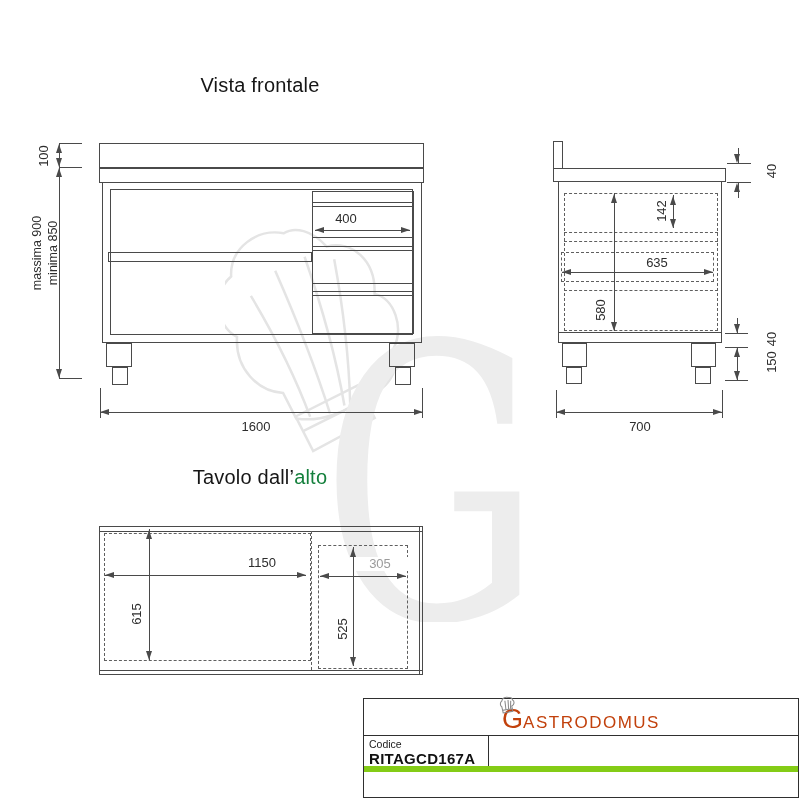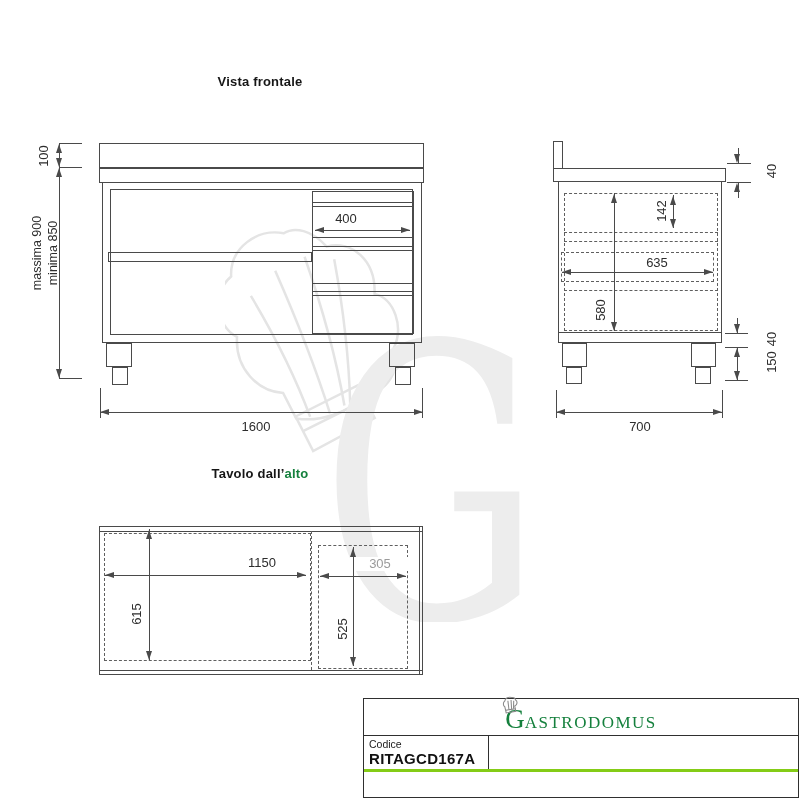--- a/index.html
+++ b/index.html
@@ -15,36 +15,36 @@
   .dv{width:0;border-left:1px dashed var(--db)}
   .dr{border:1px dashed var(--db)}
   .au{width:0;height:0;border-left:3.5px solid transparent;border-right:3.5px solid transparent;border-bottom:9px solid var(--ln)}
   .ad{width:0;height:0;border-left:3.5px solid transparent;border-right:3.5px solid transparent;border-top:9px solid var(--ln)}
   .al{width:0;height:0;border-top:3.5px solid transparent;border-bottom:3.5px solid transparent;border-right:9px solid var(--ln)}
   .ar2{width:0;height:0;border-top:3.5px solid transparent;border-bottom:3.5px solid transparent;border-left:9px solid var(--ln)}
   .dim{position:absolute;font-size:13px;color:var(--tx);text-align:center;line-height:14px;height:14px}
   .rot{transform:rotate(-90deg)}
   .wbg{background:#fff}
   .gray{color:#9b9b9b}
-  .title{position:absolute;width:220px;text-align:center;font-size:13px;font-weight:bold;color:#161616;letter-spacing:.2px}
+  .title{position:absolute;width:220px;text-align:center;font-size:20px;font-weight:normal;color:#161616;letter-spacing:.2px}
   .title .suffix{color:#15803d}
   .dimr2{position:absolute;width:90px;height:32px;font-size:12.5px;line-height:16px;color:var(--tx);text-align:center;transform:rotate(-90deg)}
   #wm{position:absolute;left:225px;top:220px;width:315px;height:402px;z-index:0}
   .fg{z-index:1}
   
   #tb{position:absolute;left:363px;top:698px;width:436px;height:100px;border:1px solid #2f2f2f;background:#fff;z-index:2;color:#111}
   #tb .row1{position:relative;height:37px;border-bottom:1px solid #2f2f2f;display:flex;align-items:flex-end;justify-content:center}
-  #tb .row2{height:36px;border-bottom:3px solid #84cc16;display:flex}
+  #tb .row2{height:36px;border-bottom:6px solid #84cc16;display:flex}
   #tb .cell1{width:125px;border-right:1px solid #2f2f2f;padding:2px 5px}
   #tb .cell2{flex:1;padding:2px 5px}
   #tb .lab{font-size:10.5px;color:#1a1a1a}
   #tb .code{font-size:15px;font-weight:bold;letter-spacing:.3px}
   #tb .desc{font-size:13px}
   #tb .row3{height:26px;display:flex;align-items:center;padding:0 5px;font-size:12.5px}
-  .logo{position:relative;font-family:Liberation Serif, serif;color:#15803d;padding-bottom:2px;white-space:nowrap}
+  .logo{position:relative;font-family:Liberation Sans, sans-serif;color:#c2410c;padding-bottom:2px;white-space:nowrap}
   .logo .big{font-size:27px;line-height:22px}
   .logo .rest{font-size:17px;letter-spacing:1.5px}
   .logo svg{position:absolute;left:-5px;top:-12px}
 </style>
 </head>
 <body>
 
 <div id="c">
 
   <svg id="wm" viewBox="0 0 315 402" aria-hidden="true">

